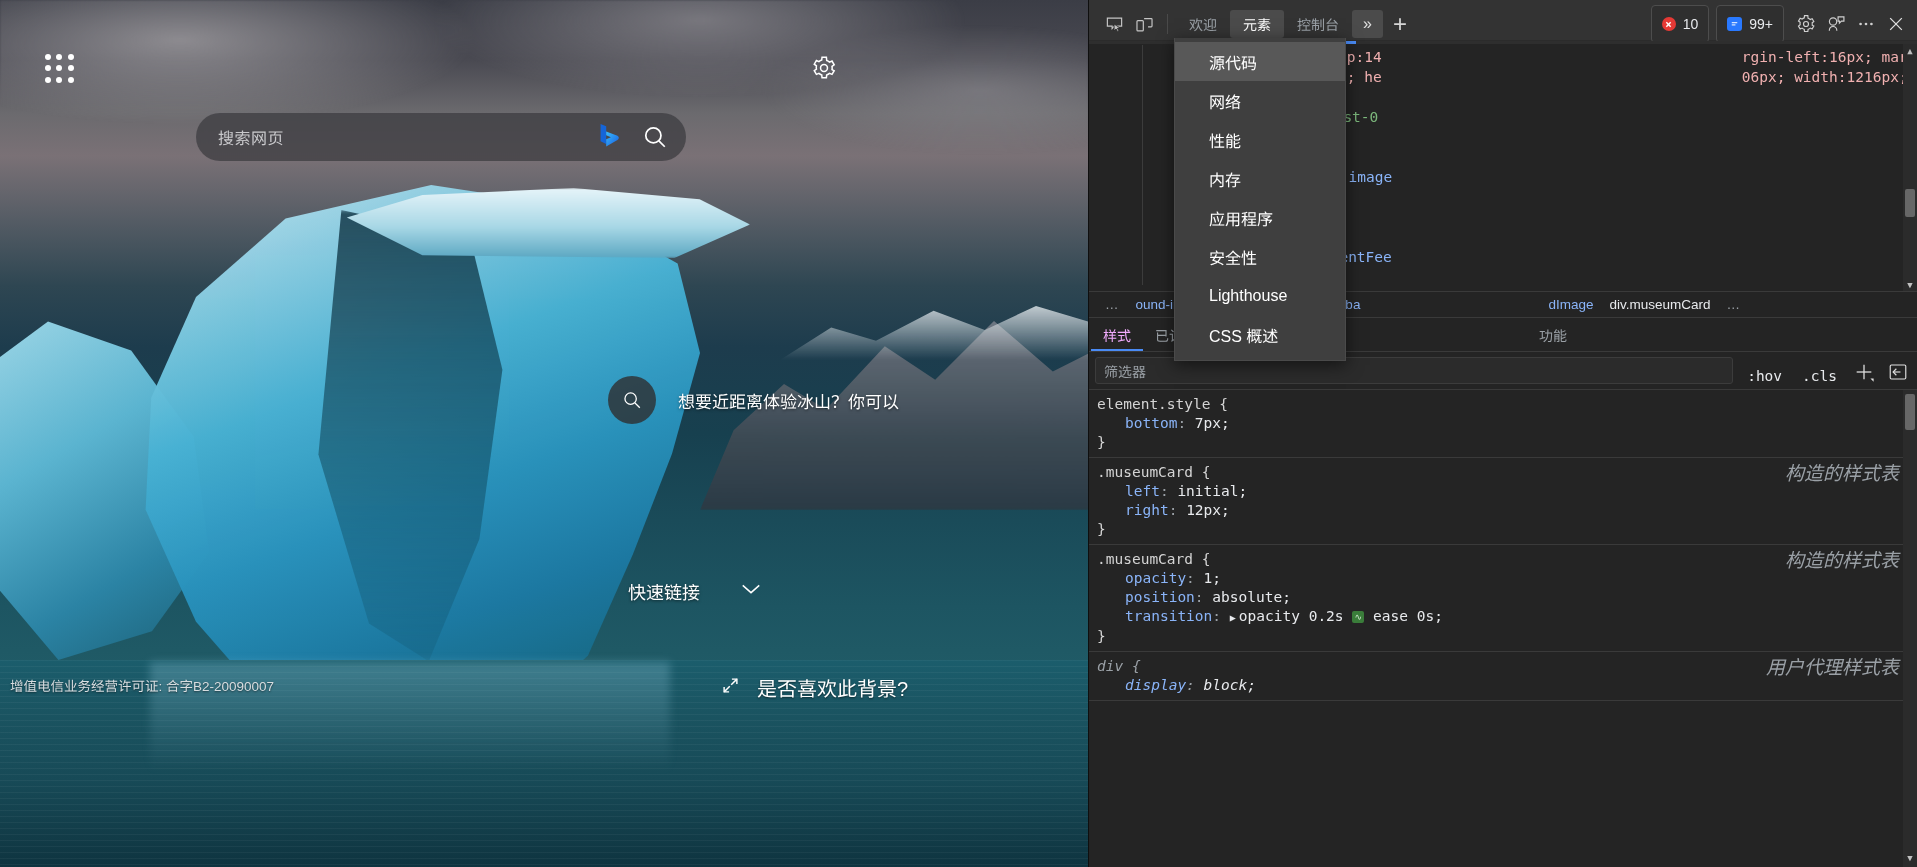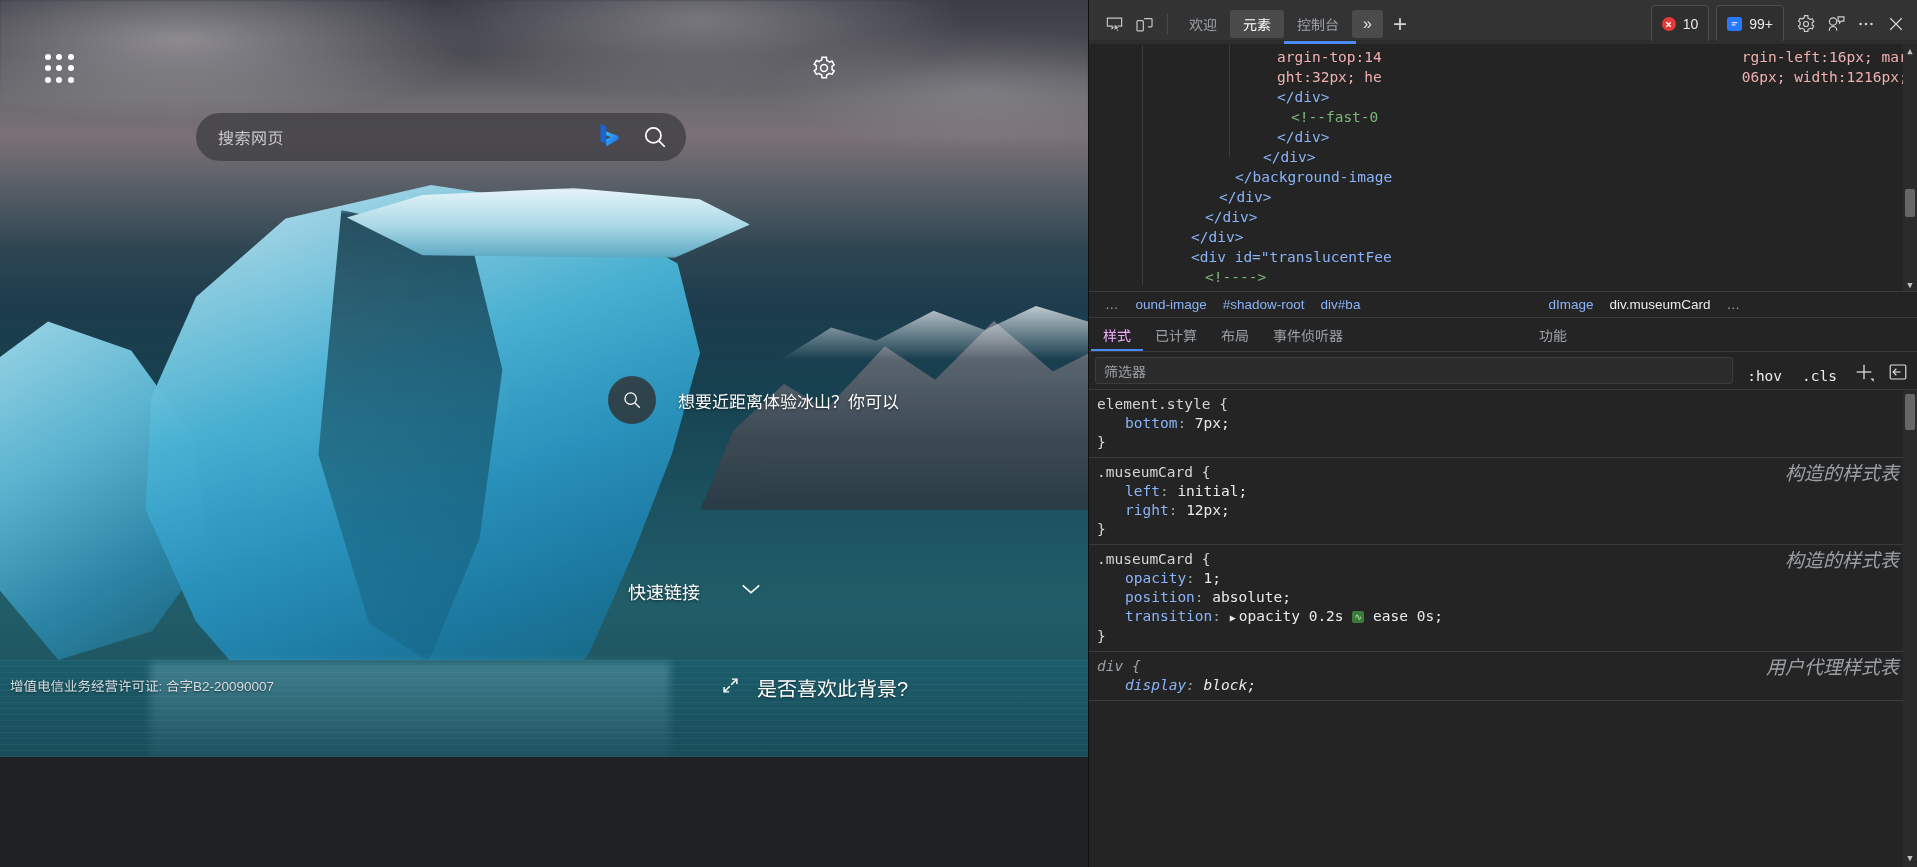--- a/index.html
+++ b/index.html
@@ -6,21 +6,21 @@
   * { box-sizing: border-box; margin: 0; padding: 0; }
   html, body {
     width: 1917px; height: 867px; overflow: hidden;
     font-family: "Liberation Sans", "DejaVu Sans", sans-serif;
     background: #202124;
   }
   .root { position: relative; width: 1917px; height: 867px; display: flex; }
 
   
   .page {
-    position: relative; width: 1088px; height: 757px; overflow: hidden;
+    position: relative; width: 1088px; height: 867px; overflow: hidden;
     background: linear-gradient(180deg,#3b3d46 0%,#4a4a52 7%,#6b6a6e 13%,#7a7176 18%,#5c6068 24%,#2e4652 33%,#1d3c4d 40%,#17404f 50%,#1a4b59 60%,#1d5562 70%,#215d68 80%,#1d5460 90%,#16414d 100%);
   }
   
   .ice-main {
     position: absolute; left: 140px; top: 185px; width: 560px; height: 560px;
     background: linear-gradient(160deg,#cfe9f2 0%,#8ecfe3 16%,#49b2d4 36%,#2a93bd 55%,#1d7aa3 72%,#176780 88%,#14505f 100%);
     clip-path: polygon(2% 38%, 10% 20%, 26% 6%, 52% 0%, 78% 4%, 96% 14%, 100% 30%, 95% 48%, 88% 66%, 80% 84%, 66% 97%, 44% 100%, 24% 94%, 10% 78%, 1% 58%);
     filter: blur(0.4px); opacity: .98;
   }
   .ice-shadow {
@@ -529,14 +529,24 @@
         </div>
       </div>
 
       <div class="rules-scroll">
         <div class="thumb"></div>
         <div class="dn">▼</div>
       </div>
     </div>
   </div>
 
+  <div class="dropdown">
+    <div class="dd-item hl">源代码</div>
+    <div class="dd-item">网络</div>
+    <div class="dd-item">性能</div>
+    <div class="dd-item">内存</div>
+    <div class="dd-item">应用程序</div>
+    <div class="dd-item">安全性</div>
+    <div class="dd-item">Lighthouse</div>
+    <div class="dd-item">CSS 概述</div>
+  </div>
 
 </div>
 
 </body></html>

